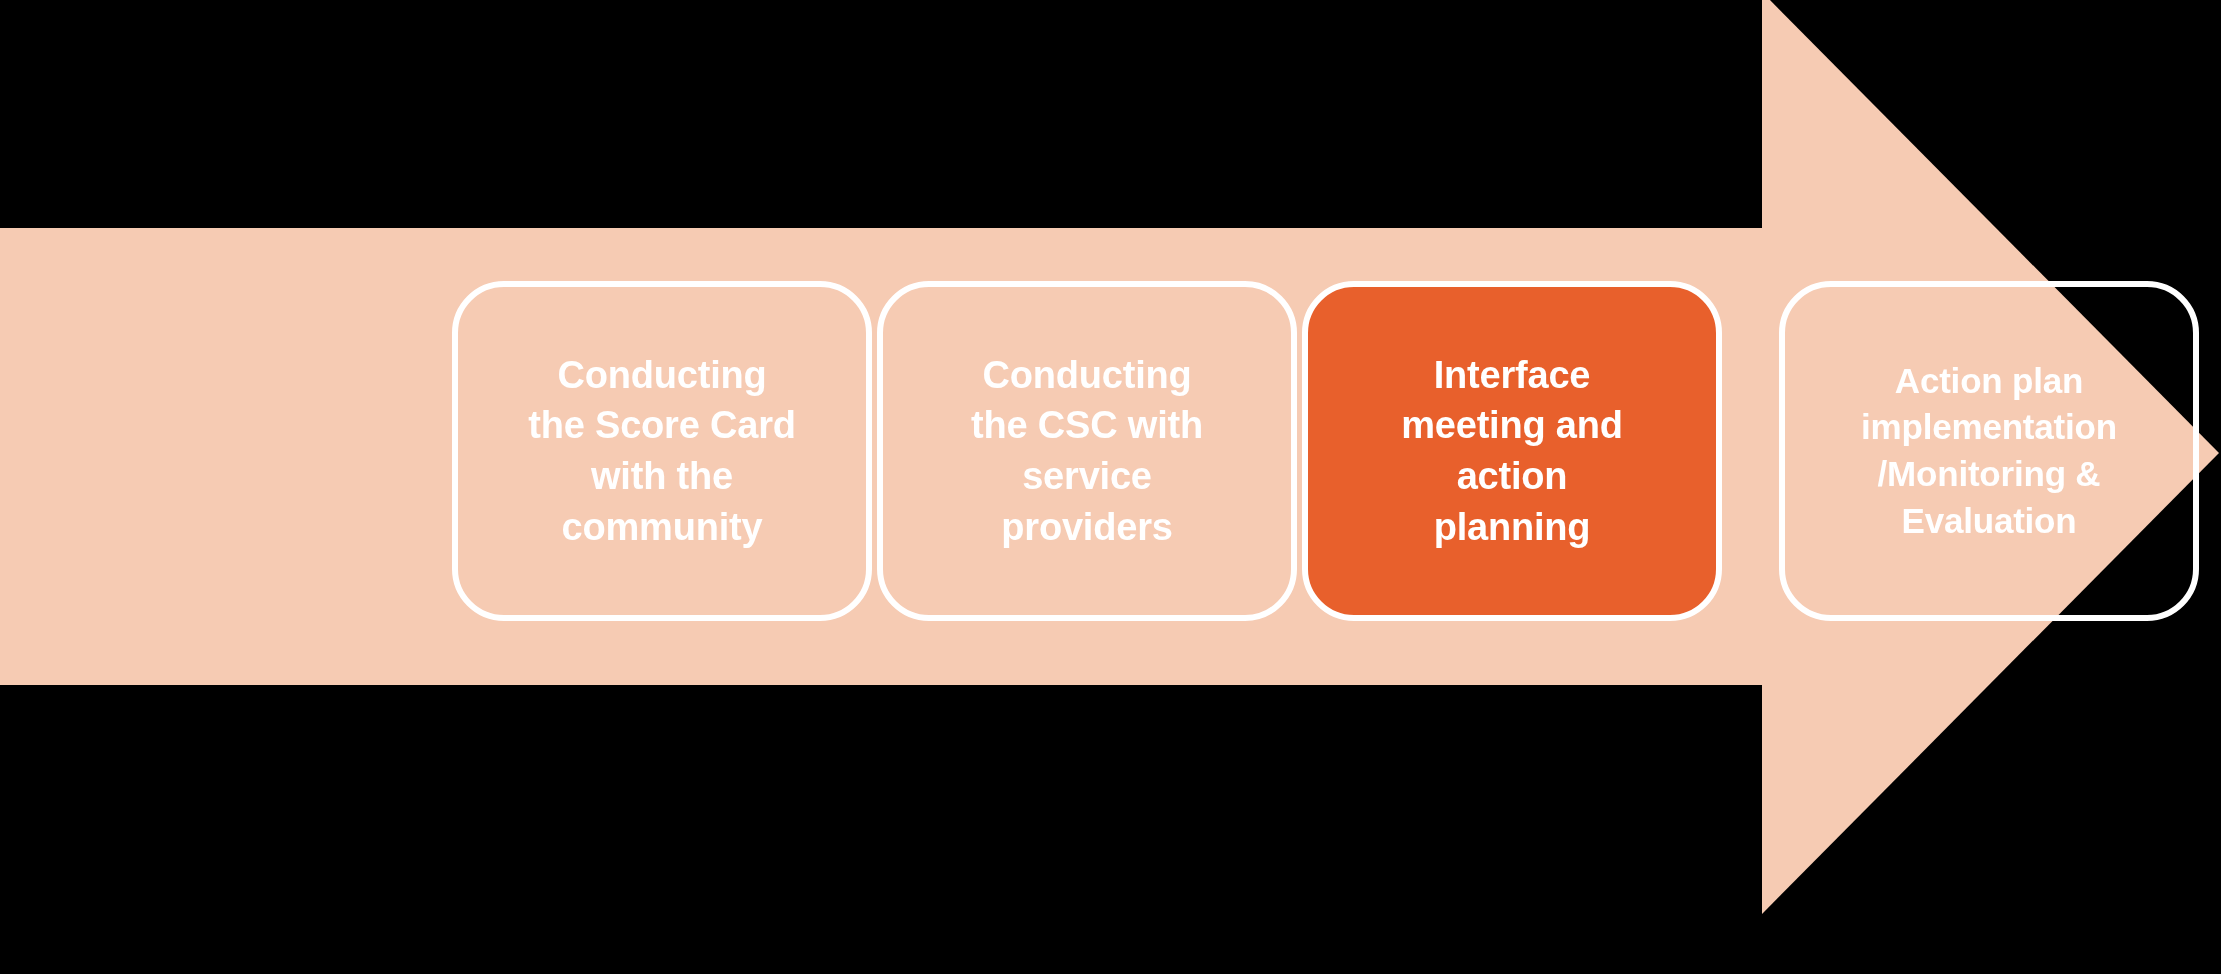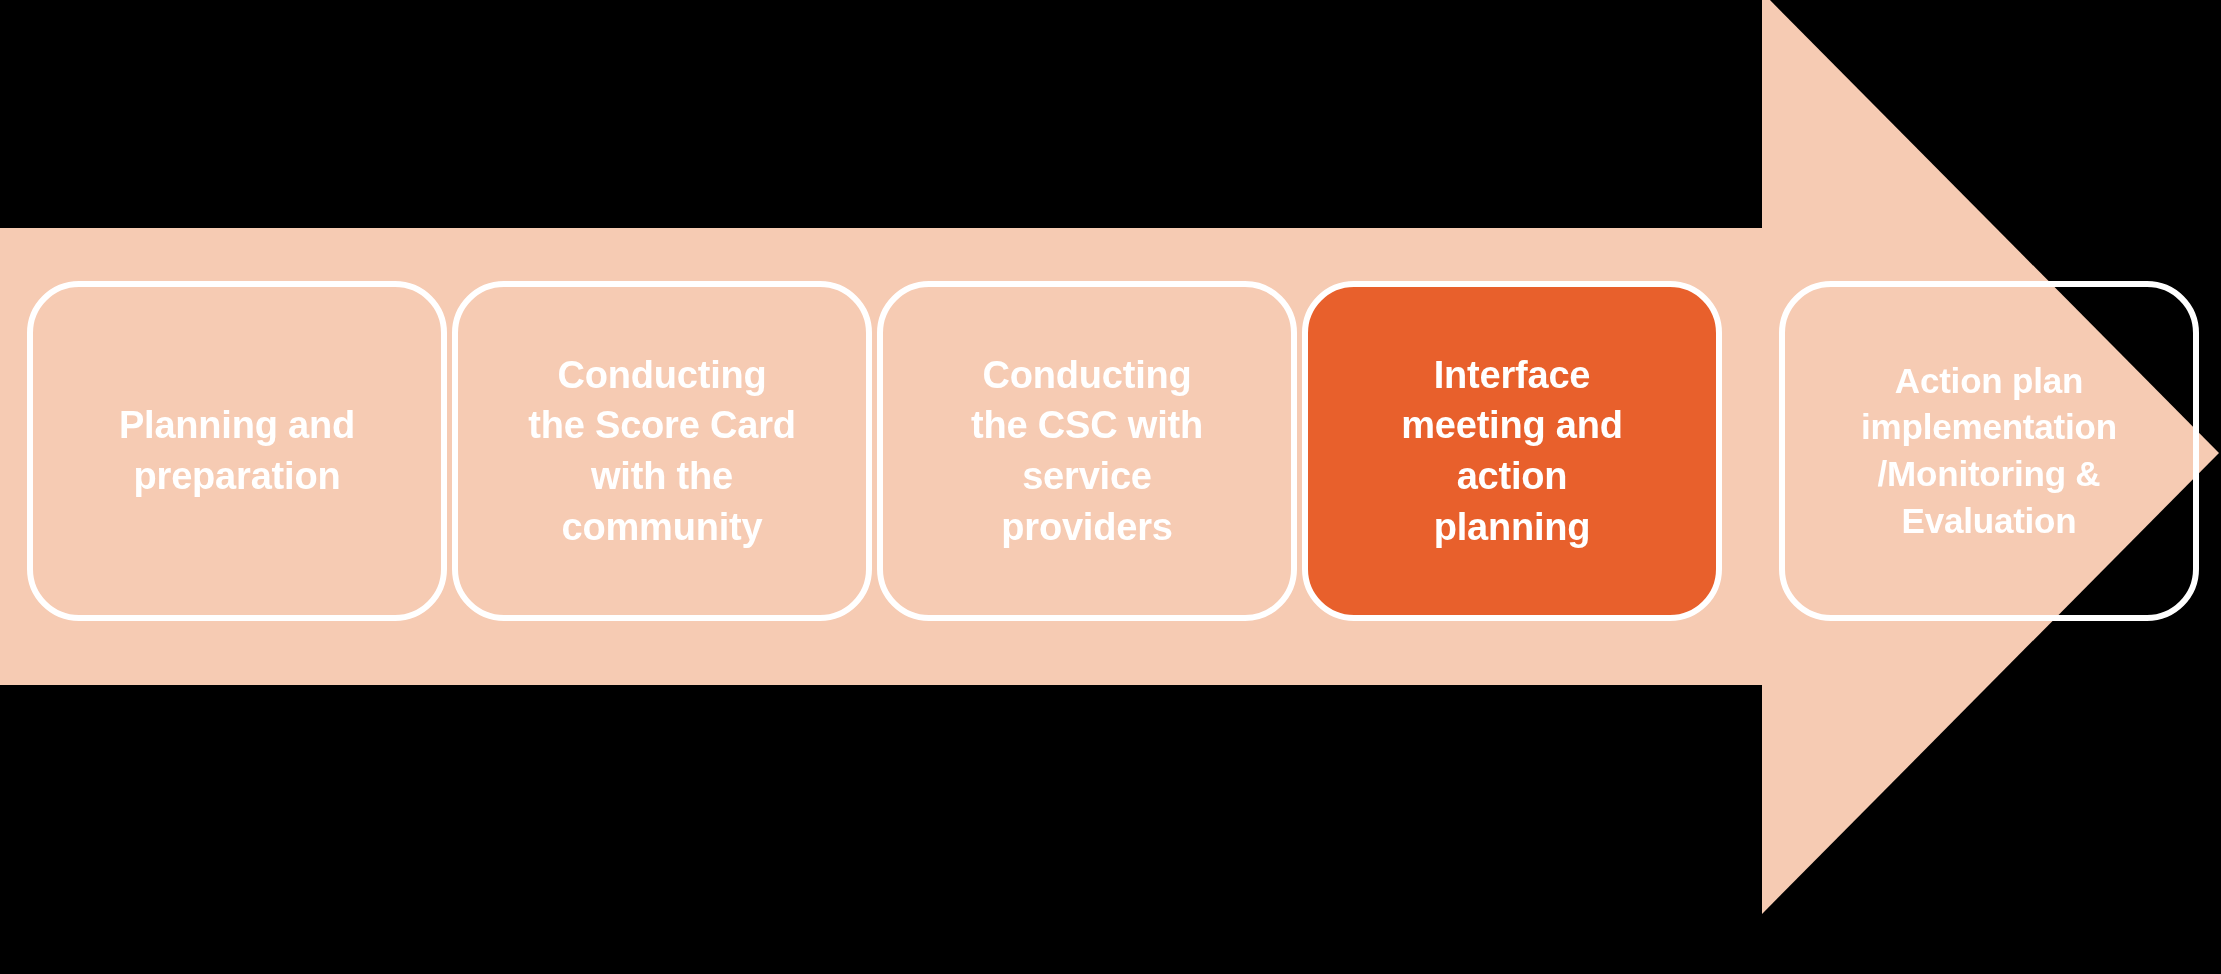--- a/index.html
+++ b/index.html
@@ -98,24 +98,20 @@
 
 <div id="canvas">
 
   <div class="arrow-layer">
     <div class="arrow-body"></div>
     <div class="arrow-head"></div>
   </div>
 
   <div class="steps">
 
-    <div class="step-box s1">
-      <span class="step-label">Planning and
-preparation</span>
-    </div>
 
     <div class="step-box s2">
       <span class="step-label">Conducting
 the Score Card
 with the
 community</span>
     </div>
 
     <div class="step-box s3">
       <span class="step-label">Conducting

